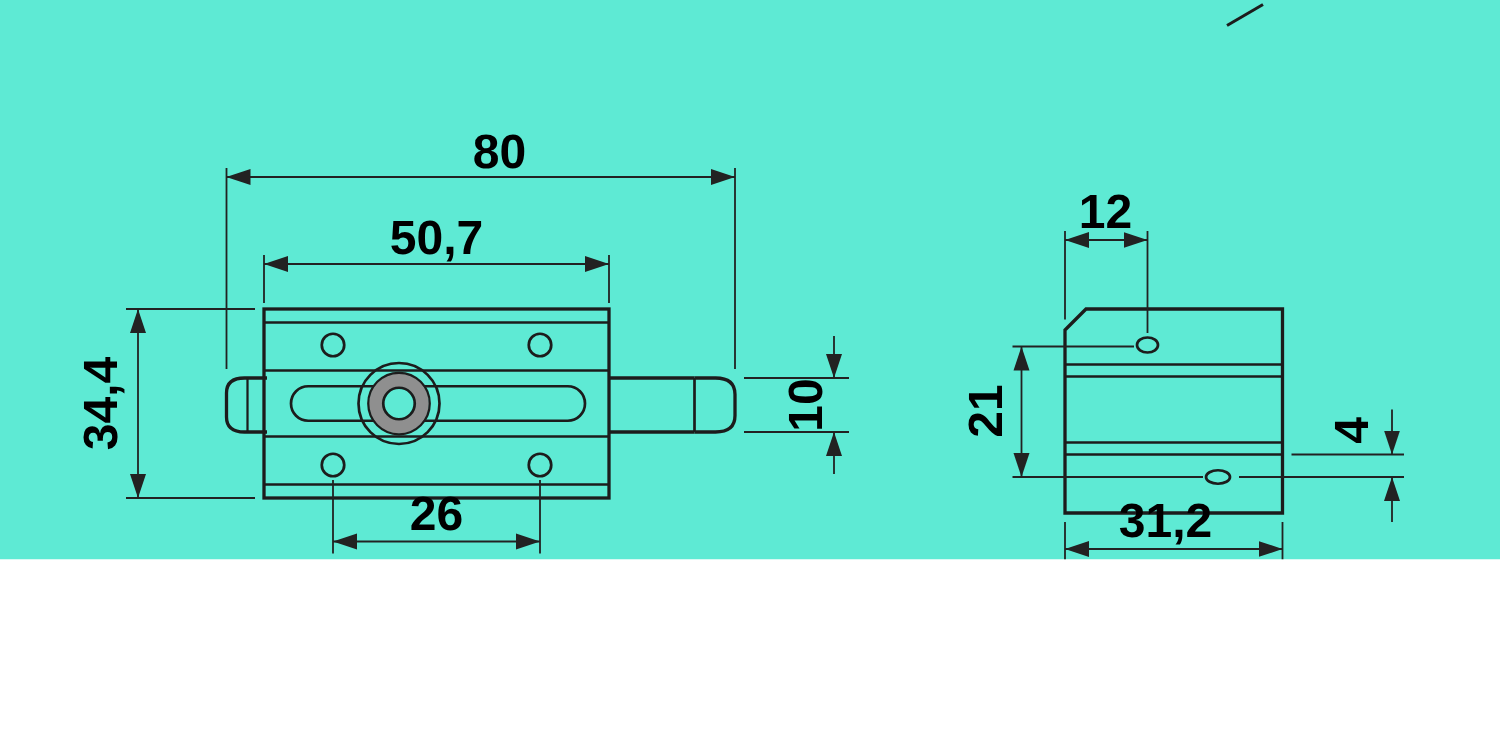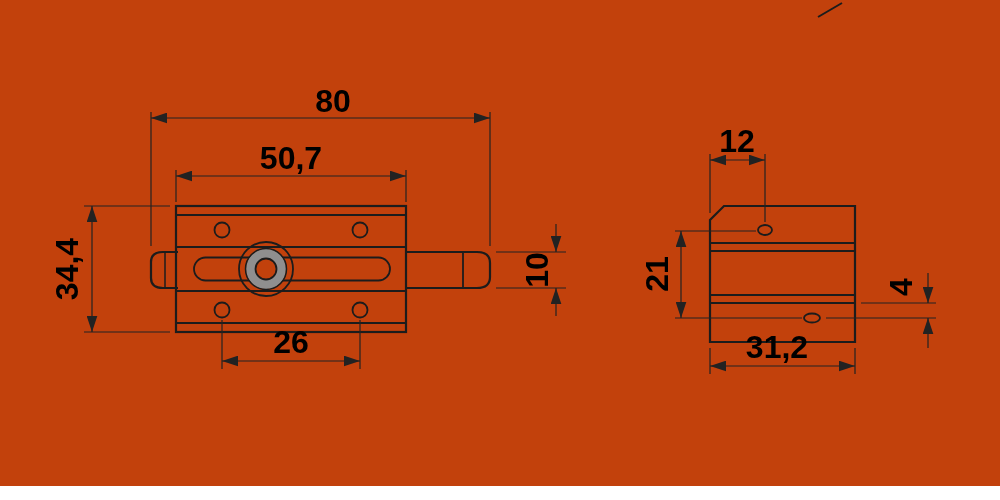--- a/index.html
+++ b/index.html
@@ -1,16 +1,16 @@
 <!DOCTYPE html>
 <html><head>
 <meta charset="utf-8">
 <style>
   html, body { margin: 0; padding: 0; background: #ffffff; }
-  .canvas { width: 1000px; height: 486px; position: relative; background: #c2410c; overflow: hidden; }
+  .canvas { width: 1000px; height: 373px; position: relative; background: #5eead4; overflow: hidden; }
   svg { display: block; }
   .ol  { stroke: #1c1c1c; stroke-width: 2.2; fill: none; }
   .il  { stroke: #1c1c1c; stroke-width: 1.8; fill: none; }
   .dim { stroke: #222222; stroke-width: 1.2; fill: none; }
   .dimline { marker-start: url(#arr); marker-end: url(#arr); }
   .arrend  { marker-end: url(#arr); }
   text { font-family: "Liberation Sans", sans-serif; font-size: 32px; font-weight: bold; fill: #000000; }
 </style>
 </head>
 <body>

